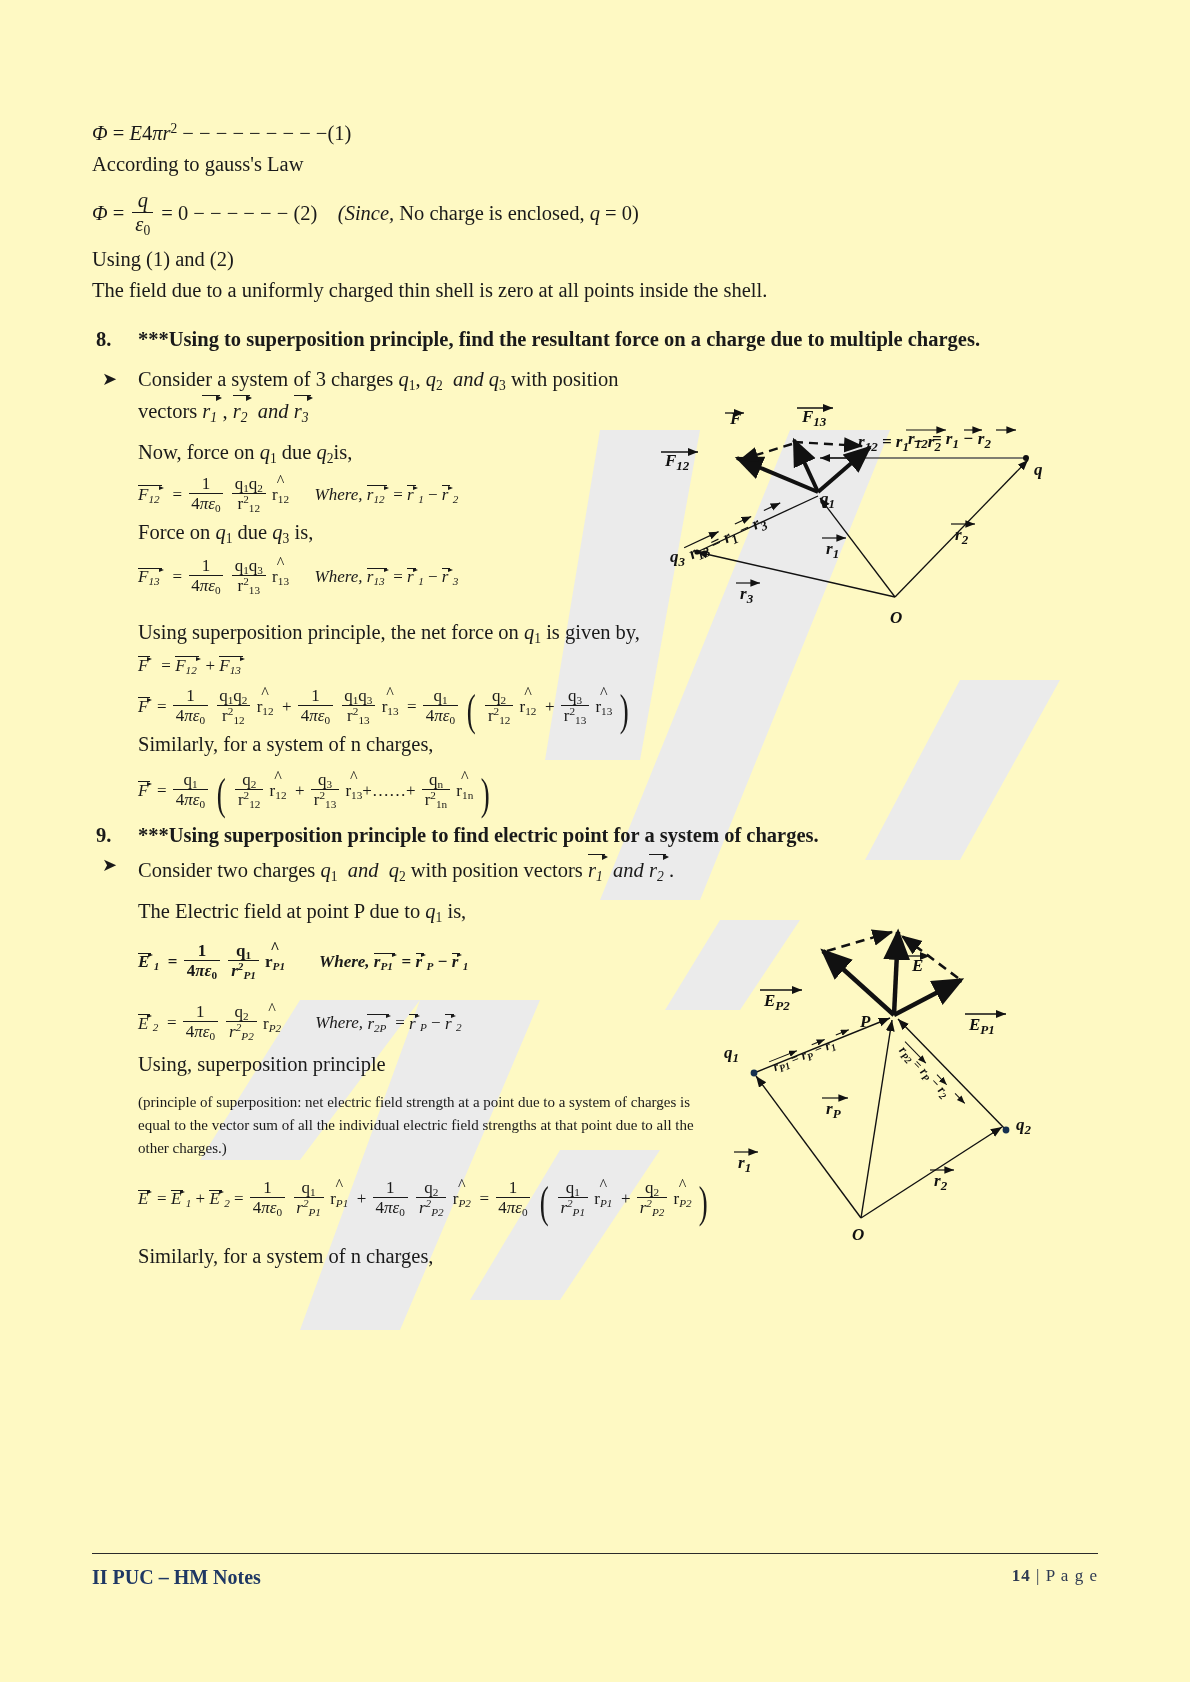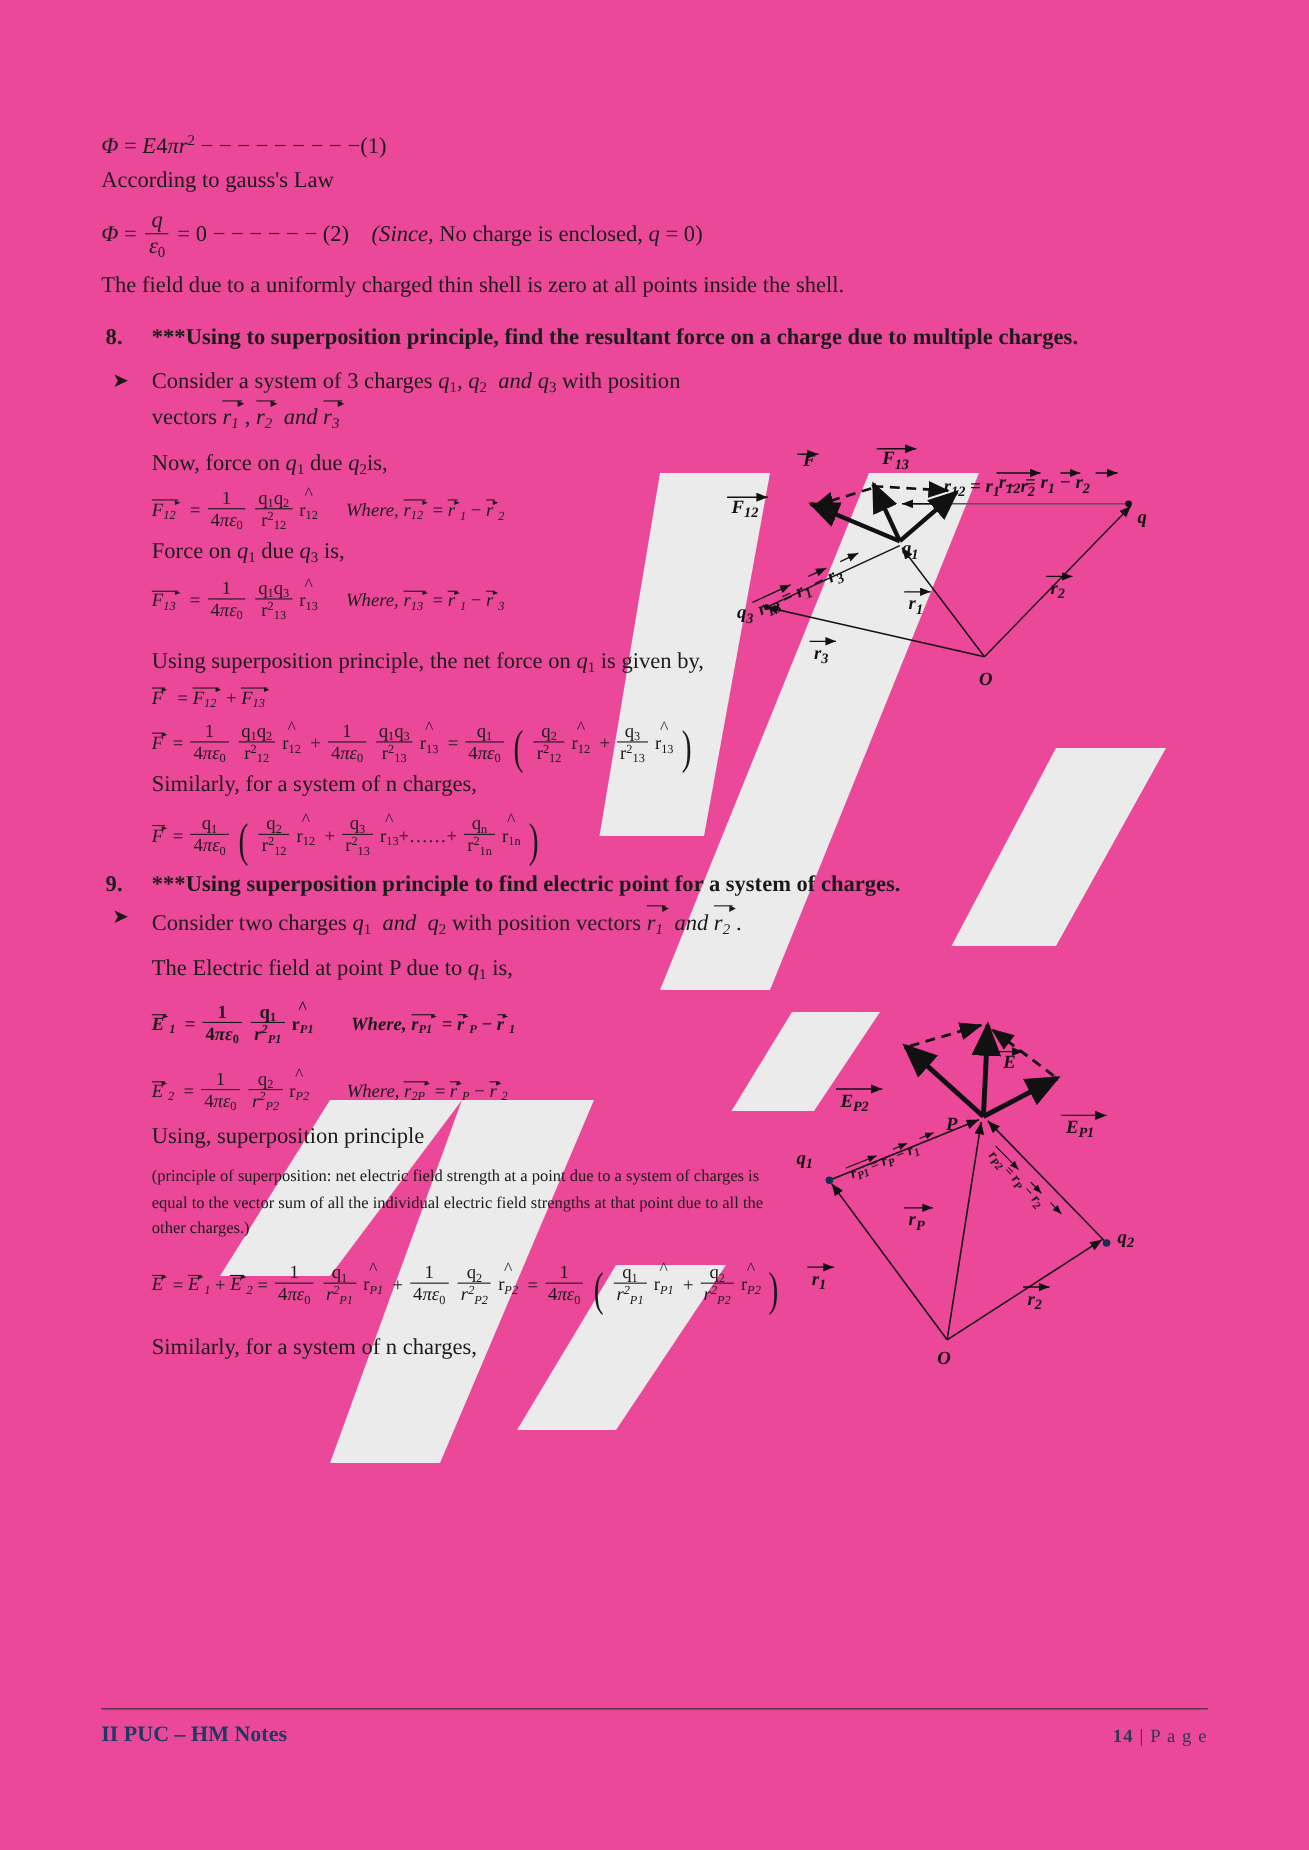--- a/index.html
+++ b/index.html
@@ -13,21 +13,21 @@
     height: 1682px;
     position: relative;
     font-family: "Liberation Serif", "DejaVu Serif", serif;
     color: #1a1a1a;
     overflow: hidden;
   }
 
   .page {
     position: absolute;
     inset: 0;
-    background: #ec4899;
+    background: #fef9c3;
   }
 
   
   .watermark {
     position: absolute;
     left: 0; top: 0;
     width: 1190px; height: 1682px;
     pointer-events: none;
     z-index: 0;
   }
@@ -192,21 +192,21 @@
     border-top: 1.6px solid #2b2b2b;
     z-index: 2;
   }
   .footer {
     position: absolute;
     left: 92px;
     top: 1566px;
     width: 1006px;
     display: flex;
     justify-content: space-between;
-    align-items: flex-end;
+    align-items: flex-start;
     font-family: "Liberation Serif", serif;
     z-index: 2;
     gap: 16px;
   }
   .footer-left {
     font-weight: bold;
     font-size: 20px;
     color: #1f3864;
   }
   .footer-right {
@@ -245,20 +245,21 @@
     <div class="line" style="line-height:1.0;padding:9px 0 8px;">
       <span class="mi">Φ</span> =
       <span class="frac">
         <span class="num mi">q</span>
         <span class="den"><span class="mi">ε</span><sub>0</sub></span>
       </span>
       = 0 − − − − − − (2)
       &nbsp;&nbsp;&nbsp;<span class="mi">(Since,</span> <span class="up">No charge is enclosed,</span> <span class="mi">q</span> = 0)
     </div>
 
+    <div class="line">Using (1) and (2)</div>
 
 
     <div class="line">The field due to a uniformly charged thin shell is zero at all points inside the shell.</div>
 
     <div class="gap-m"></div>
 
     <div class="qitem qtext-justify" style="width:940px;">
       <span class="qnum">8.</span>
       <span>***Using to superposition principle, find the resultant force on a charge due to multiple charges.</span>
     </div>

